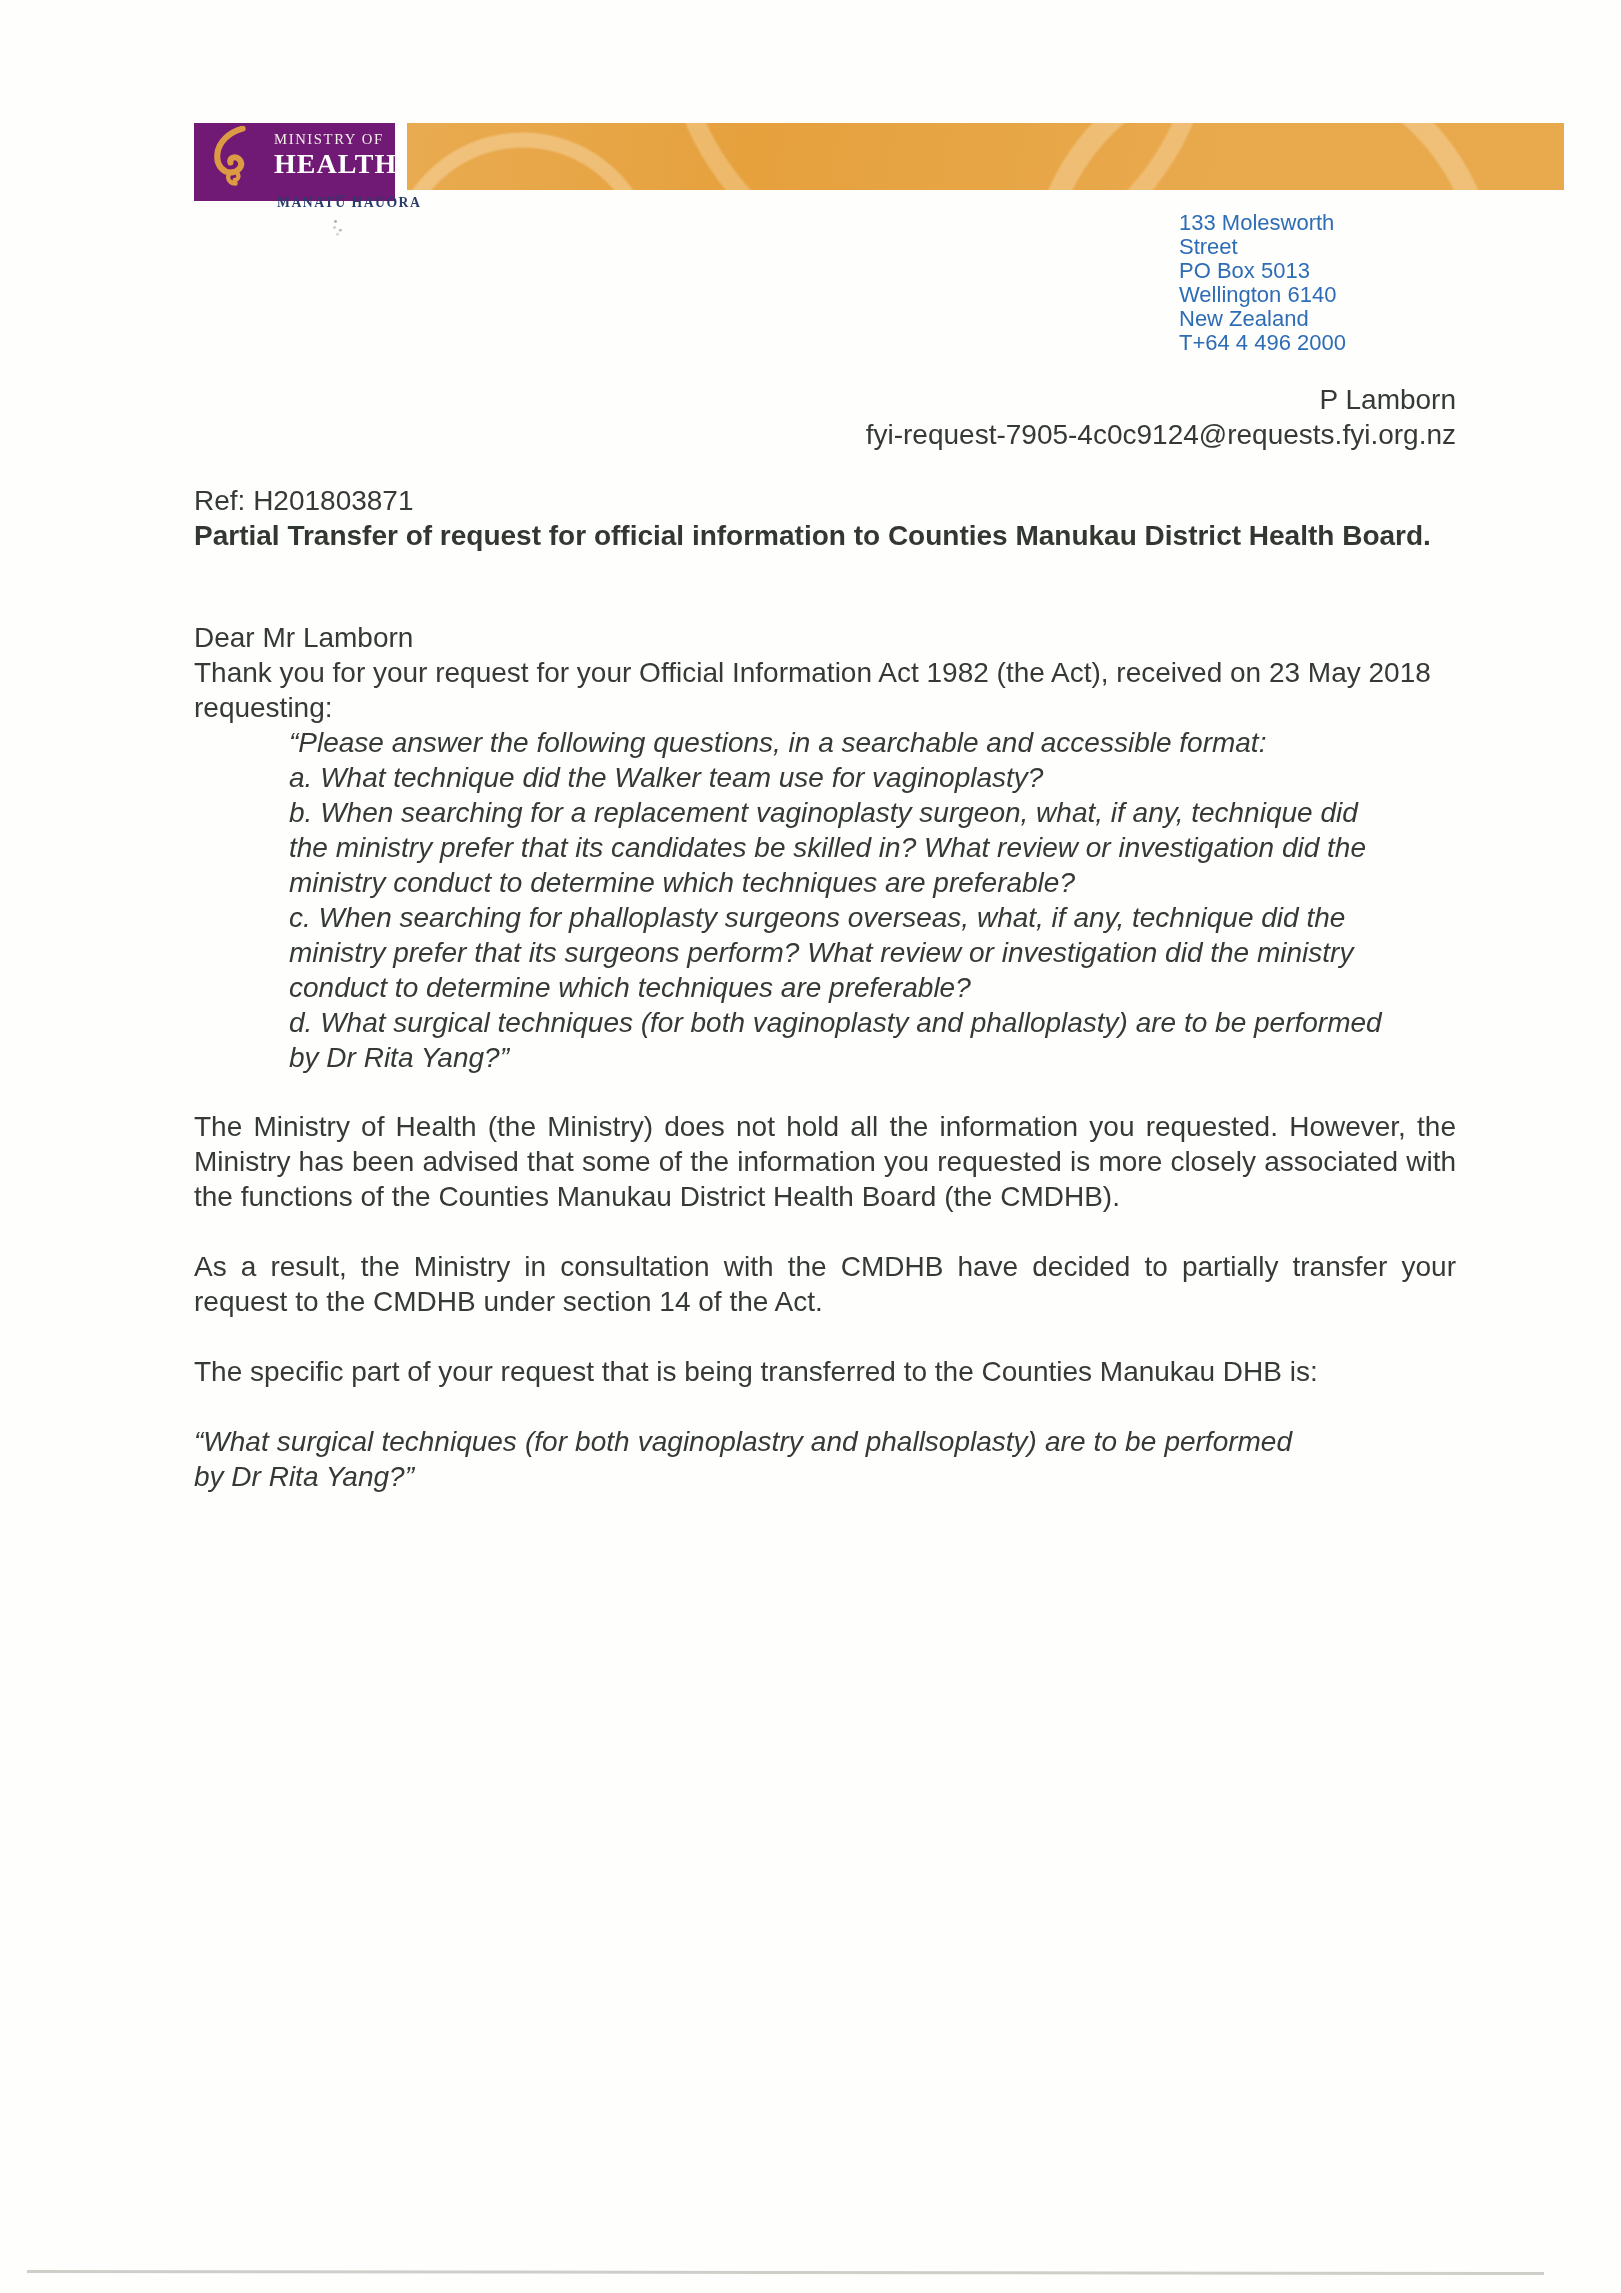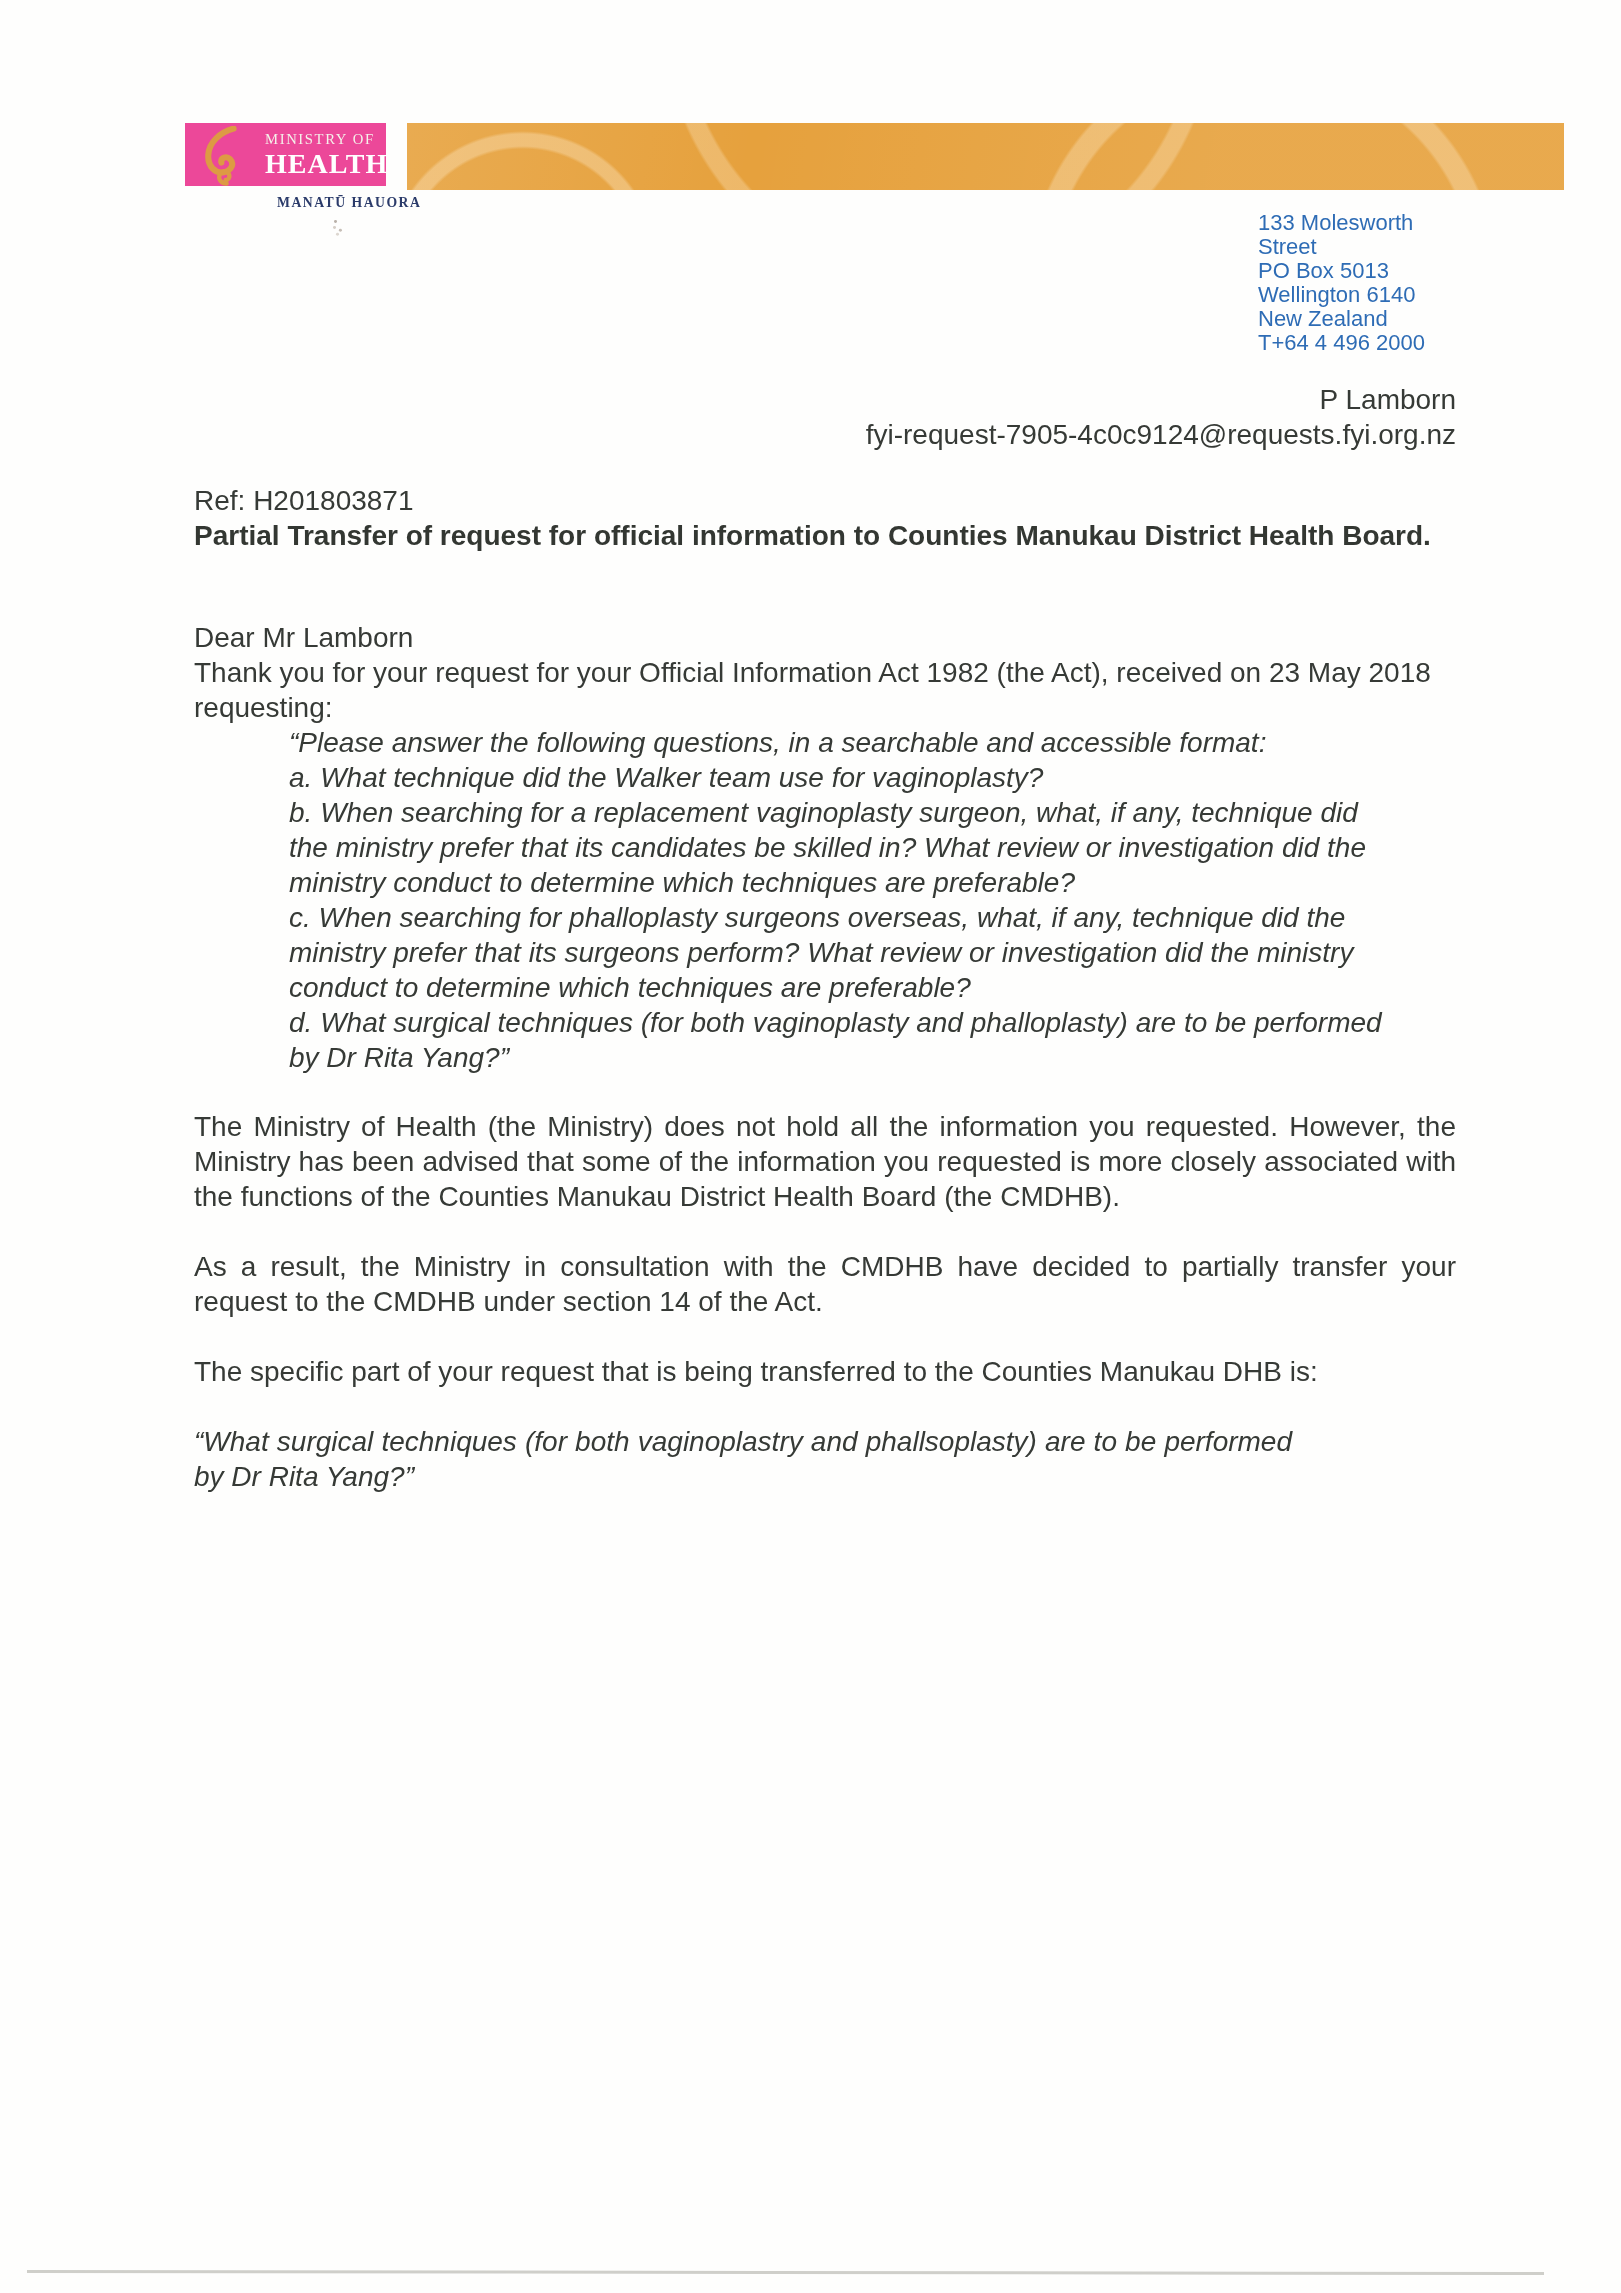--- a/index.html
+++ b/index.html
@@ -7,22 +7,22 @@
     position:relative;
     width:1621px;height:2294px;
     margin:0 auto;
     background:#fefefd;
     overflow:hidden;
     font-family:"Liberation Sans",sans-serif;
     color:#363a36;
   }
   
   .logo-box{
-    position:absolute;left:185px;top:123px;width:201px;height:63px;
-    background:#ec4899;
+    position:absolute;left:194px;top:123px;width:201px;height:78px;
+    background:#701a75;
   }
   .koru{position:absolute;left:7.8px;top:2.9px;width:55px;height:61px;}
   .logo-text{position:absolute;left:80px;top:7.8px;color:#f4f1ea;font-family:"Liberation Serif",serif;}
   .logo-line1{font-size:14.7px;letter-spacing:1.6px;line-height:17.6px;}
   .logo-line2{font-size:28px;font-weight:bold;letter-spacing:1px;line-height:31px;color:#ffffff;}
   .logo-subtitle{
     position:absolute;left:277px;top:195px;
     font-family:"Liberation Serif",serif;font-weight:bold;
     font-size:13.7px;letter-spacing:1.5px;color:#2b3b6a;white-space:nowrap;
   }
@@ -34,21 +34,21 @@
   .orange-bar{
     position:absolute;left:407px;top:123px;width:1157px;height:67px;
     background:#e6a13d;
     background-image:
       radial-gradient(circle 167px at 10% 215%, rgba(255,238,208,0) 118px, rgba(255,238,208,.35) 121px, rgba(255,238,208,.35) 133px, rgba(255,238,208,0) 136px),
       radial-gradient(circle 314px at 46% -160%, rgba(255,238,208,0) 255px, rgba(255,238,208,.3) 258px, rgba(255,238,208,.3) 274px, rgba(255,238,208,0) 277px),
       radial-gradient(circle 274px at 74% 240%, rgba(255,238,208,0) 211px, rgba(255,238,208,.32) 214px, rgba(255,238,208,.32) 233px, rgba(255,238,208,0) 236px),
       linear-gradient(100deg, rgba(255,244,224,.12) 0%, rgba(0,0,0,0) 30%, rgba(255,244,224,.1) 70%);
   }
   .addr{
-    position:absolute;left:1258px;top:211px;
+    position:absolute;left:1179px;top:211px;
     font-style:normal;font-size:22px;line-height:24px;color:#2e6cb5;
   }
   
   .content{
     position:absolute;left:194px;top:382px;width:1262px;
     font-size:28px;line-height:35px;
   }
   .content p{margin:0;}
   .date{margin-bottom:141px;}
   .recipient{margin-bottom:31px;text-align:right;}

